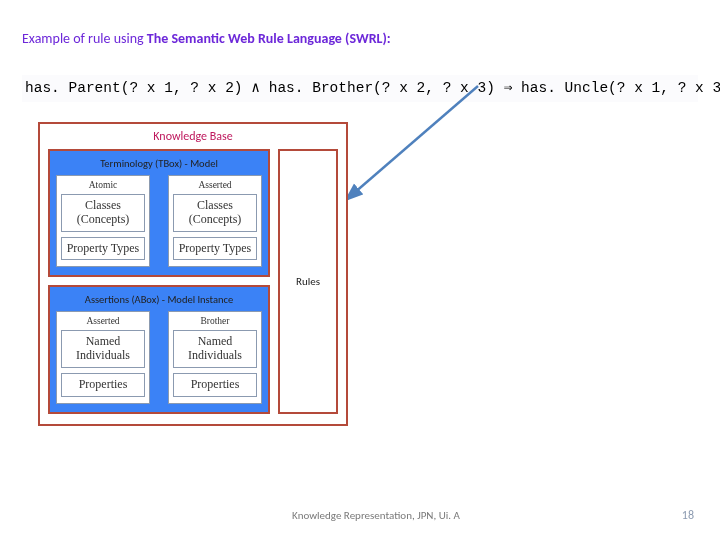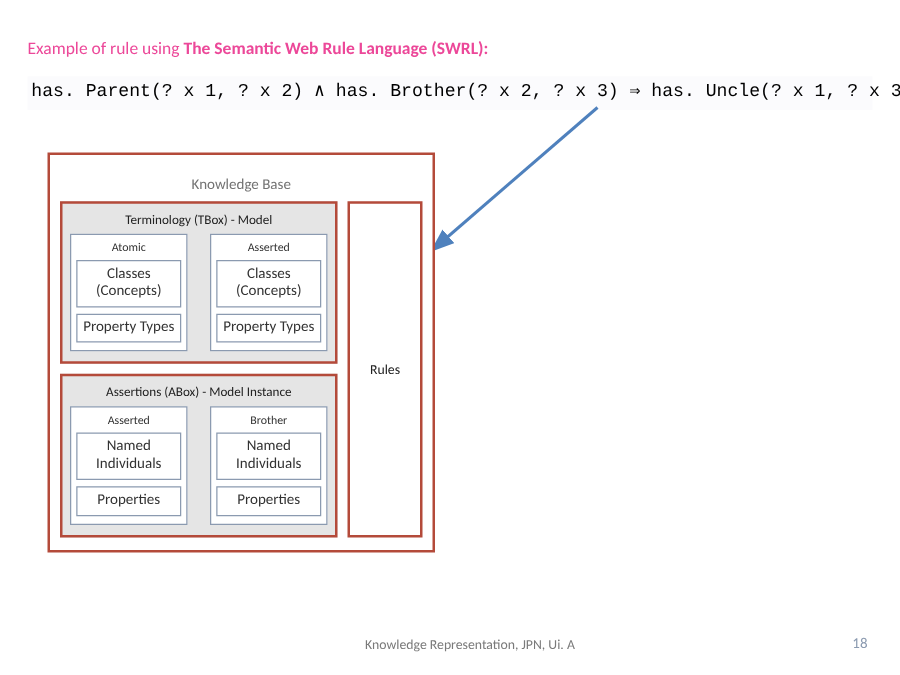--- a/index.html
+++ b/index.html
@@ -6,22 +6,22 @@
   body {
     width: 720px;
     height: 540px;
     background: #fff;
     font-family: Calibri, Arial, sans-serif;
     position: relative;
     padding: 30px 22px 0 22px;
   }
   .heading {
     font-size: 14px;
-    color: #ec4899;
-    margin-bottom: 14px;
+    color: #6d28d9;
+    margin-bottom: 28px;
   }
   .heading .bold { font-weight: bold; }
   .rule-line {
     font-family: "Courier New", monospace;
     font-size: 14.5px;
     color: #000;
     background: #fbfbfd;
     padding: 4px 3px 6px 3px;
     margin-bottom: 18px;
     white-space: nowrap;
@@ -30,48 +30,49 @@
     position: absolute;
     left: 38px;
     top: 122px;
     width: 310px;
     border: 2.5px solid #b44a3a;
     background: #fff;
   }
   .kb-title {
     text-align: center;
     font-size: 12px;
-    padding: 17px 0 6px 0;
-    color: #737373;
+    padding: 5px 0 6px 0;
+    color: #be185d;
   }
   .kb-body {
     display: flex;
     padding: 0 8px 10px 8px;
     gap: 8px;
   }
   .kb-left {
     flex: 1;
     display: flex;
     flex-direction: column;
     gap: 8px;
   }
   .tbox, .abox {
     border: 2.5px solid #b44a3a;
-    background: #e5e5e5;
+    background: #3b82f6;
     padding: 4px 6px 8px 6px;
   }
   .box-title {
     text-align: center;
     font-size: 10.5px;
     color: #222;
     padding: 2px 0 5px 0;
   }
   .cols {
     display: flex;
     gap: 18px;
+    font-family: Liberation Serif, serif;
   }
   .col {
     flex: 1;
     border: 1.8px solid #8b9ab0;
     background: #fff;
     padding: 3px 4px 6px 4px;
   }
   .col-title {
     text-align: center;
     font-size: 9.5px;

